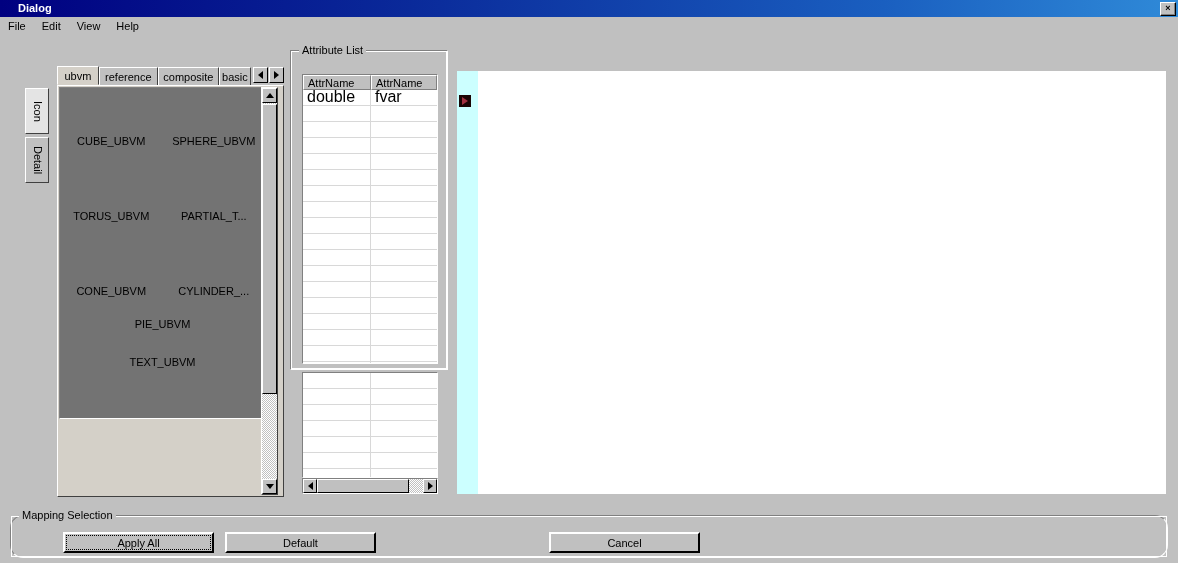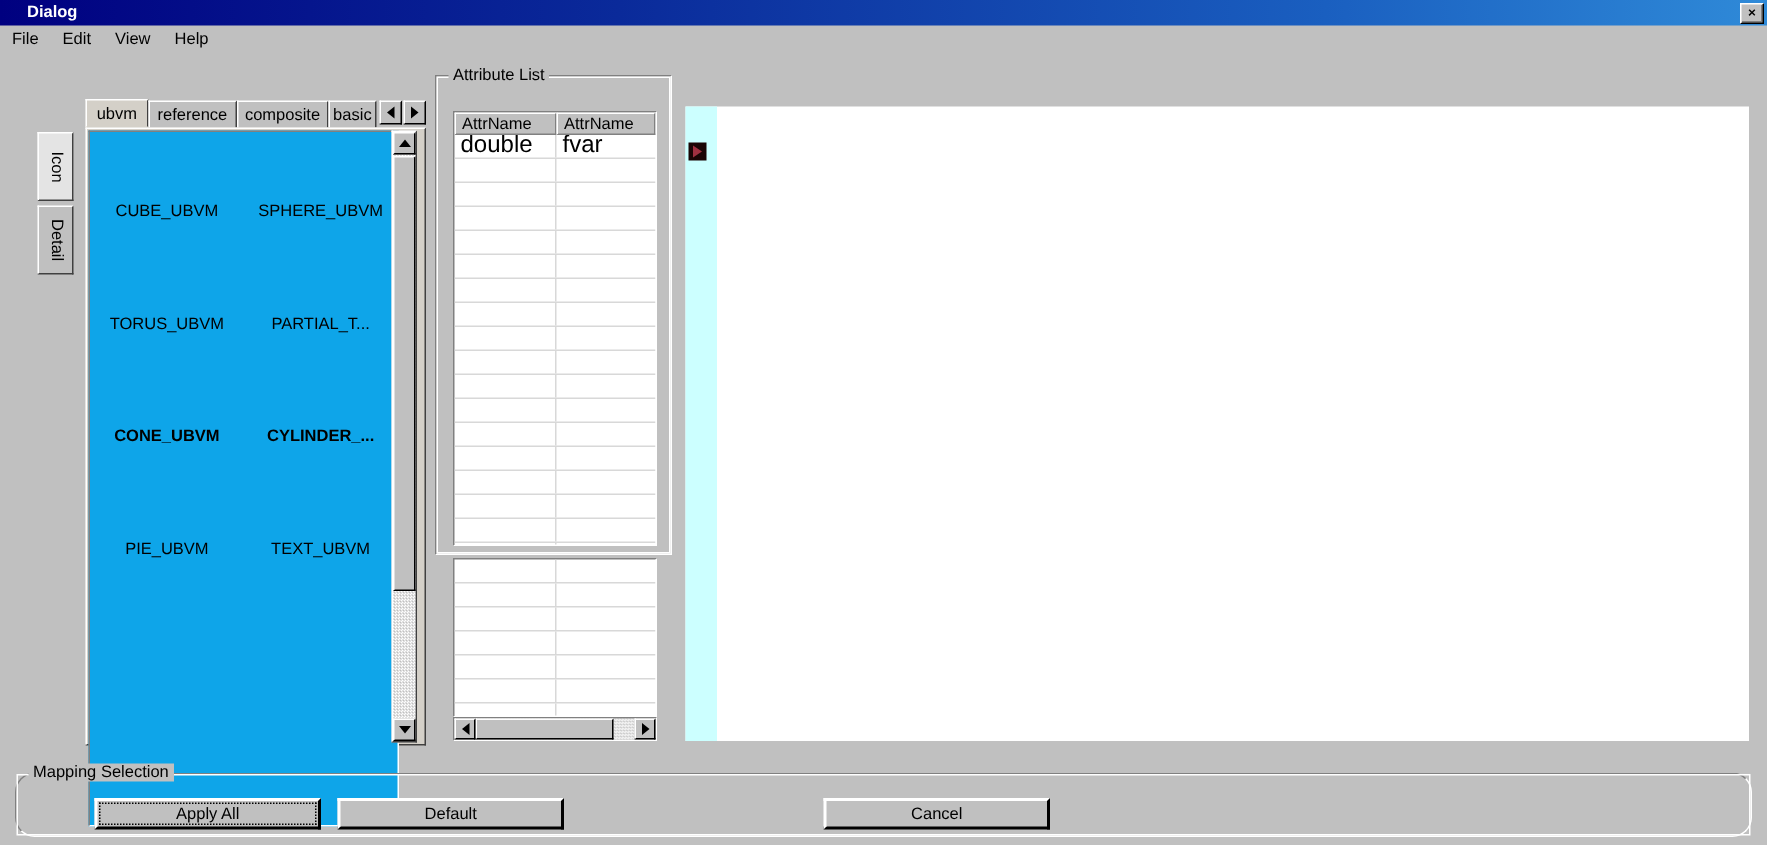--- a/index.html
+++ b/index.html
@@ -103,22 +103,22 @@
 
   
   .iconpanel {
     position: absolute; left: 57px; top: 85px; width: 227px; height: 412px;
     background: #d4d0c8;
     border: 1px solid;
     border-color: #ffffff #404040 #404040 #ffffff;
     box-sizing: border-box; padding: 2px;
   }
   .iconlist {
-    position: absolute; left: 59px; top: 87px; width: 207px; height: 464px;
-    background: #0ea5e9;
+    position: absolute; left: 59px; top: 87px; width: 207px; height: 332px;
+    background: #737373;
     border: 1px solid;
     border-color: #808080 #ffffff #ffffff #808080;
     box-sizing: border-box;
     overflow: hidden;
   }
   .icon-row {
     position: absolute; left: 0; width: 205px; height: 75px;
     display: flex; align-items: center;
   }
   .icon-cell {
@@ -307,25 +307,25 @@
 
   <div class="iconlist" id="icon-list">
       <div class="icon-row" style="top: 16px;">
         <div class="icon-cell">CUBE_UBVM</div>
         <div class="icon-cell">SPHERE_UBVM</div>
       </div>
       <div class="icon-row" style="top: 91px;">
         <div class="icon-cell">TORUS_UBVM</div>
         <div class="icon-cell">PARTIAL_T...</div>
       </div>
-      <div class="icon-row" style="top: 166px; font-weight: bold;">
+      <div class="icon-row" style="top: 166px;">
         <div class="icon-cell">CONE_UBVM</div>
         <div class="icon-cell">CYLINDER_...</div>
       </div>
-      <div class="icon-row" style="top: 241px;">
+      <div class="icon-row" style="top: 230px; flex-direction: column;">
         <div class="icon-cell">PIE_UBVM</div>
         <div class="icon-cell">TEXT_UBVM</div>
       </div>
     </div>
 
   <div class="vscroll">
     <div class="vscroll-track"></div>
     <div class="sb-btn" style="left:0;top:0">
         <span class="tri-up"></span>
       </div>

